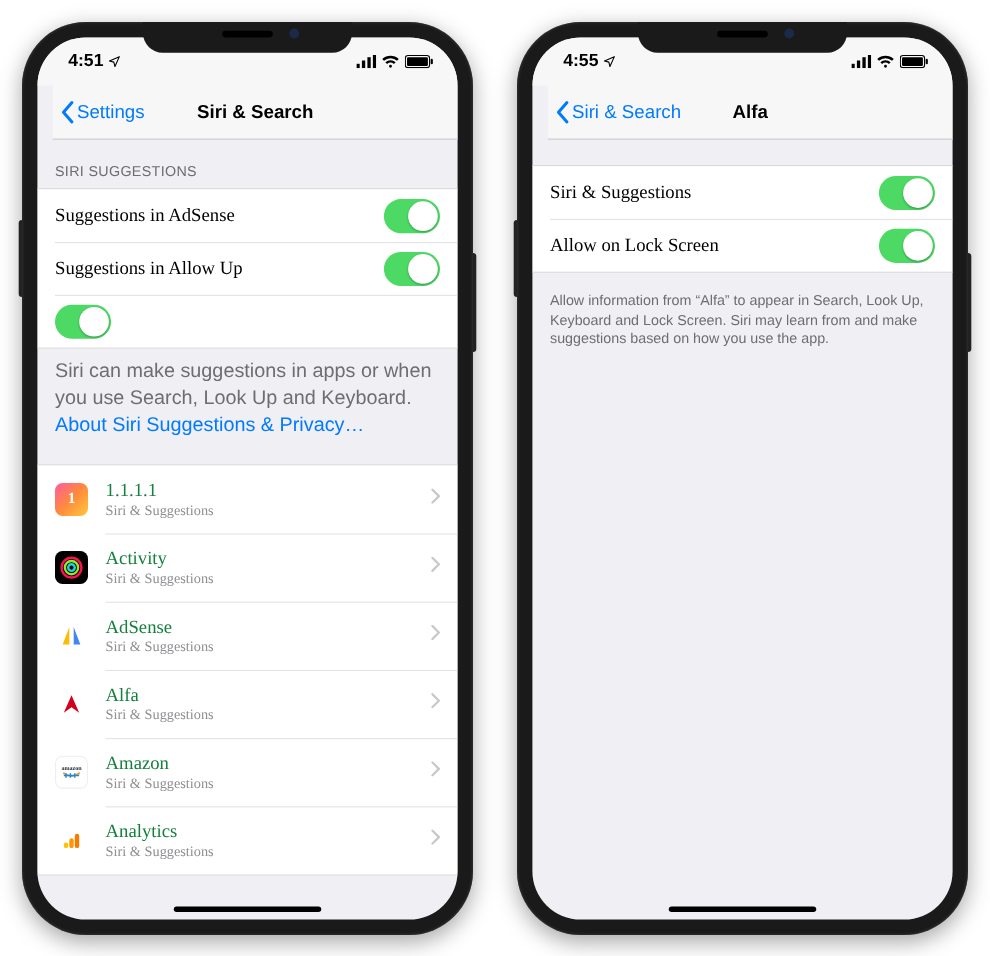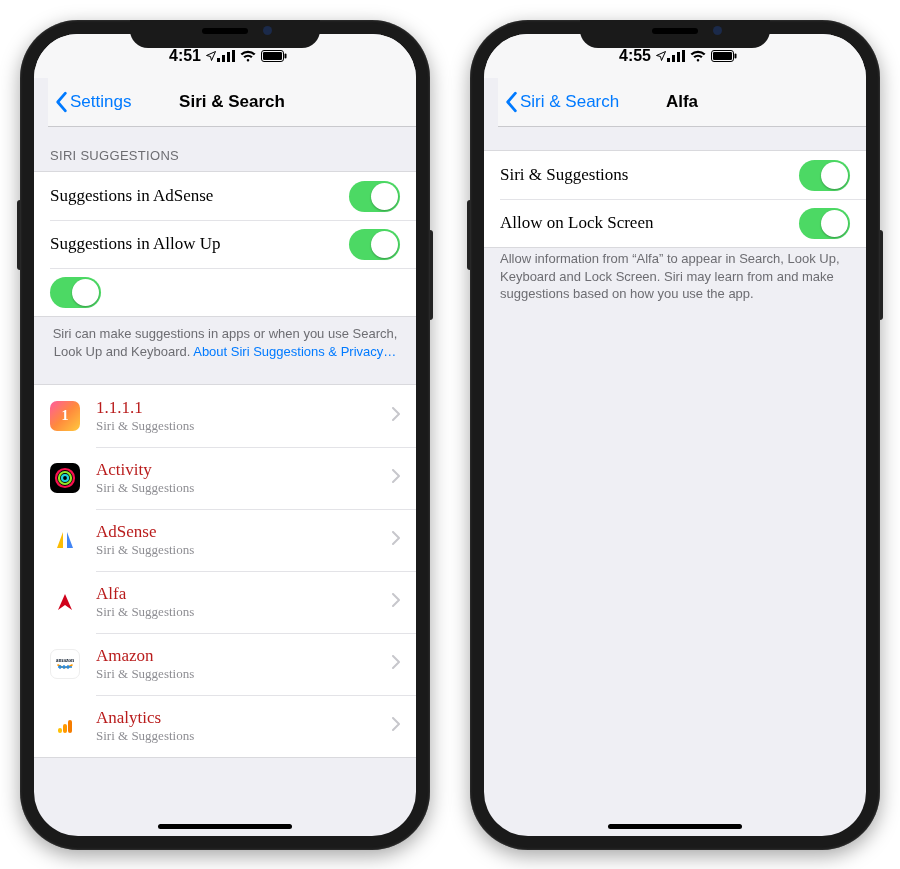--- a/index.html
+++ b/index.html
@@ -5,50 +5,50 @@
   html,body{margin:0;padding:0;background:#fff;font-family:-apple-system,Helvetica,Arial,sans-serif;}
   .stage{display:flex;gap:40px;justify-content:center;align-items:flex-start;padding:20px 0;}
   .phone{width:410px;height:830px;background:#1a1a1a;border-radius:58px;padding:14px;box-sizing:border-box;position:relative;box-shadow:0 6px 20px rgba(0,0,0,.35),inset 0 0 3px #444;}
   .phone::before{content:"";position:absolute;left:-3px;top:180px;width:3px;height:70px;background:#222;border-radius:3px 0 0 3px;}
   .phone::after{content:"";position:absolute;right:-3px;top:210px;width:3px;height:90px;background:#222;border-radius:0 3px 3px 0;}
   .screen{width:100%;height:100%;background:#efeff4;border-radius:44px;overflow:hidden;position:relative;}
   .notch{position:absolute;top:0;left:50%;transform:translateX(-50%);width:190px;height:28px;background:#1a1a1a;border-radius:0 0 18px 18px;z-index:10;}
   .notch::before{content:"";position:absolute;left:50%;top:8px;transform:translateX(-50%);width:46px;height:6px;background:#000;border-radius:3px;}
   .notch::after{content:"";position:absolute;right:48px;top:6px;width:9px;height:9px;background:#1b2a4a;border-radius:50%;}
   
-  .status{height:44px;display:flex;align-items:center;justify-content:center;padding:0 22px 0 28px;font-size:16px;font-weight:600;color:#000;background:#f7f7f8;}
+  .status{height:44px;display:flex;align-items:center;justify-content:space-between;padding:0 22px 0 28px;font-size:16px;font-weight:600;color:#000;background:#f7f7f8;}
   .status-left{display:flex;align-items:center;gap:4px;}
   .status-right{display:flex;align-items:center;gap:5px;}
   .loc-icon svg, .sig-icon svg, .wifi-icon svg, .bat-icon svg {display:block;}
   
   .nav{height:48px;background:#f7f7f8;border-bottom:1px solid #c9c9cd;display:flex;align-items:center;position:relative;margin-left:14px;}
   .nav-back{display:flex;align-items:center;color:#007aff;font-size:17px;padding-left:6px;}
   .nav-back svg{margin-right:2px;}
   .nav-title{position:absolute;left:0;right:0;text-align:center;font-size:17px;font-weight:600;color:#000;pointer-events:none;}
   
   .content{position:absolute;top:92px;left:0;right:0;bottom:0;overflow:hidden;}
   .group-header{font-size:13px;color:#6d6d72;padding:22px 16px 8px;text-transform:uppercase;letter-spacing:.3px;}
   .group{background:#fff;border-top:1px solid #d9d9dd;border-bottom:1px solid #d9d9dd;font-family:Liberation Serif, serif;}
   .row{display:flex;align-items:center;min-height:48px;padding:0 16px;position:relative;}
   .row + .row::before{content:"";position:absolute;left:16px;right:0;top:0;height:1px;background:#e3e3e7;}
   .row-label{flex:1;font-size:17px;color:#000;}
   
   .toggle{width:51px;height:31px;border-radius:16px;background:#4cd964;position:relative;flex:0 0 auto;}
   .toggle::after{content:"";position:absolute;right:2px;top:2px;width:27px;height:27px;border-radius:50%;background:#fff;box-shadow:0 1px 2px rgba(0,0,0,.3);}
   
-  .group-footer{font-size:13px;color:#6d6d72;padding:8px 16px 0;line-height:1.35;text-align:center;}
+  .group-footer{font-size:18px;color:#6d6d72;padding:8px 16px 0;line-height:1.35;}
   .group-footer a{color:#007aff;text-decoration:none;}
-  .group-footer2{padding:2px 16px;font-size:13px;color:#6d6d72;line-height:1.35;}
+  .group-footer2{padding:16px 16px;font-size:13px;color:#6d6d72;line-height:1.35;}
   .spacer{height:24px;}
   
   .app-row{align-items:center;min-height:62px;padding:0 16px;position:relative;display:flex;}
   .app-row + .app-row::before{content:"";position:absolute;left:62px;right:0;top:0;height:1px;background:#e3e3e7;}
   .app-icon{width:30px;height:30px;border-radius:7px;margin-right:16px;flex:0 0 auto;display:flex;align-items:center;justify-content:center;font-size:14px;color:#fff;font-weight:700;}
   .app-text{flex:1;display:flex;flex-direction:column;justify-content:center;}
-  .app-name{font-size:17px;color:#b91c1c;line-height:1.15;}
+  .app-name{font-size:17px;color:#15803d;line-height:1.15;}
   .app-sub{font-size:13px;color:#8e8e93;line-height:1.15;margin-top:1px;}
   .chevron{color:#c7c7cc;}
   
   .ic-1111{background:linear-gradient(135deg,#ff5b9e 0%,#ff8a3d 50%,#ffc93d 100%);}
   .ic-activity{background:#000;}
   .ic-activity svg{display:block;}
   .ic-adsense{background:#fff;}
   .ic-alfa{background:#fff;}
   .ic-amazon{background:#fff;border:1px solid #eee;box-sizing:border-box;}
   .ic-analytics{background:#fff;}

